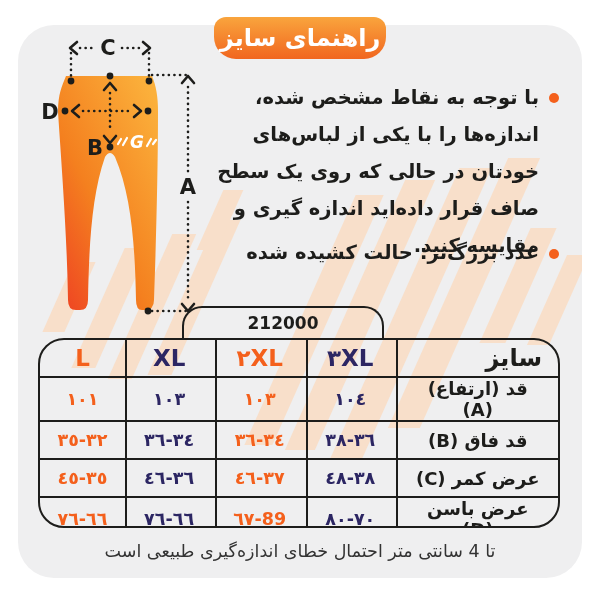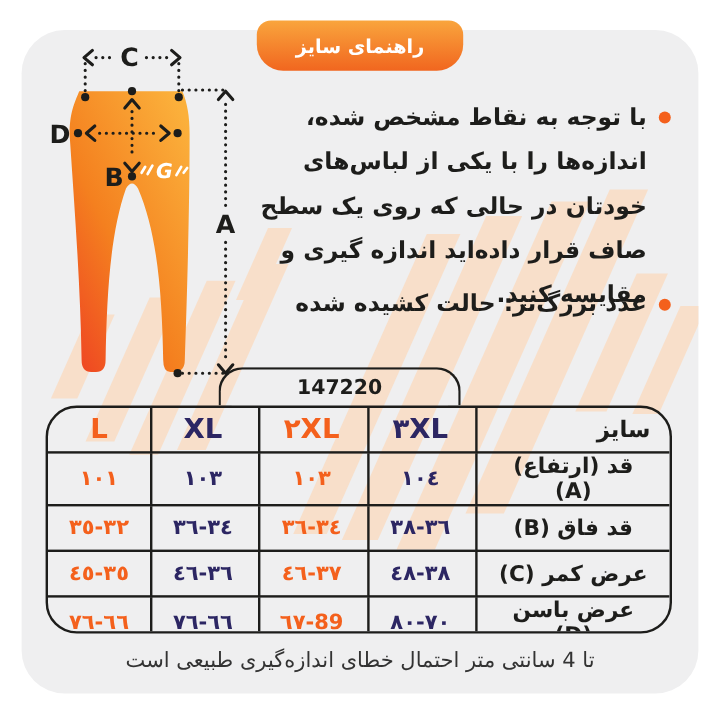--- a/index.html
+++ b/index.html
@@ -24,21 +24,21 @@
   .stripe:nth-child(8){left:430px;top:133px;width:32px;height:270px;}
   .stripe:nth-child(9){left:487px;top:203px;width:26px;height:115px;}
   .stripe:nth-child(10){left:529px;top:230px;width:22px;height:90px;}
   .stripe:nth-child(11){left:192px;top:165px;width:20px;height:60px;}
   
   .badge{
     position:absolute;left:214px;top:17px;width:172px;height:42px;z-index:3;
     background:linear-gradient(180deg,var(--badge_top),var(--badge_bottom));
     border-radius:12px 12px 22px 22px;
     display:flex;align-items:center;justify-content:center;
-    color:#fff;font-weight:bold;font-size:16px;direction:rtl;
+    color:#fff;font-weight:bold;font-size:24px;direction:rtl;
   }
   
   .bullet{
     position:absolute;left:197px;width:364px;direction:rtl;text-align:right;
     font-size:19.5px;font-weight:bold;line-height:37px;color:var(--ink);z-index:2;
   }
   .b1{top:79px;}
   .b2{top:235px;line-height:36px;}
   .bullet .btxt{padding-right:22px;}
   .dot{
@@ -59,21 +59,21 @@
   }
   .size-table table{border-collapse:separate;border-spacing:0;width:100%;height:100%;}
   .size-table th,.size-table td{
     border-left:2px solid var(--ink);border-bottom:2px solid var(--ink);
     vertical-align:middle;text-align:center;font-weight:bold;padding:0;
   }
   .size-table tr>*:last-child{border-left:none;}
   .size-table tr:last-child>td{border-bottom:none;}
   .size-table tr{height:38px;}
   .size-table th{font-size:23px;}
-  .size-table th.size-h{font-size:19px;text-align:right;padding-right:16px;color:var(--ink);}
+  .size-table th.size-h{font-size:24px;text-align:right;padding-right:16px;color:var(--ink);}
   .size-table td.rlabel{font-size:18px;padding-right:12px;color:var(--ink);direction:rtl;padding-left:11px;}
   .size-table td.val{font-size:17.5px;margin-top:28px;}
   .size-table tr>*:nth-child(2),.size-table tr>*:nth-child(4){color:var(--navy);}
   .size-table tr>*:nth-child(3),.size-table tr>*:nth-child(5){color:var(--orange);}
   .size-table tr>*:nth-child(1){width:146px;}
   .size-table tr>*:nth-child(2){width:94px;}
   .size-table tr>*:nth-child(3){width:94px;}
   .size-table tr>*:nth-child(4){width:94px;}
   .size-table tr>*:nth-child(5){width:90px;}
   
@@ -185,21 +185,21 @@
     <span class="dot"></span>
     <div class="btxt">با توجه به نقاط مشخص شده، اندازه‌ها را با یکی از لباس‌های خودتان در حالی که روی یک سطح صاف قرار داده‌اید اندازه گیری و مقایسه کنید.</div>
   </div>
 
   <div class="bullet b2">
     <span class="dot"></span>
     <div class="btxt">عدد بزرگ‌تر: حالت کشیده شده</div>
   </div>
 
   <div class="code-tab">
-    <span dir="ltr">147220</span>
+    <span dir="ltr">212000</span>
   </div>
 
   <div class="size-table">
     <table>
       <tbody>
           <tr>
         <th class="size-h">سایز</th>
         <th dir="ltr">٣XL</th>
         <th dir="ltr">٢XL</th>
         <th dir="ltr">XL</th>

